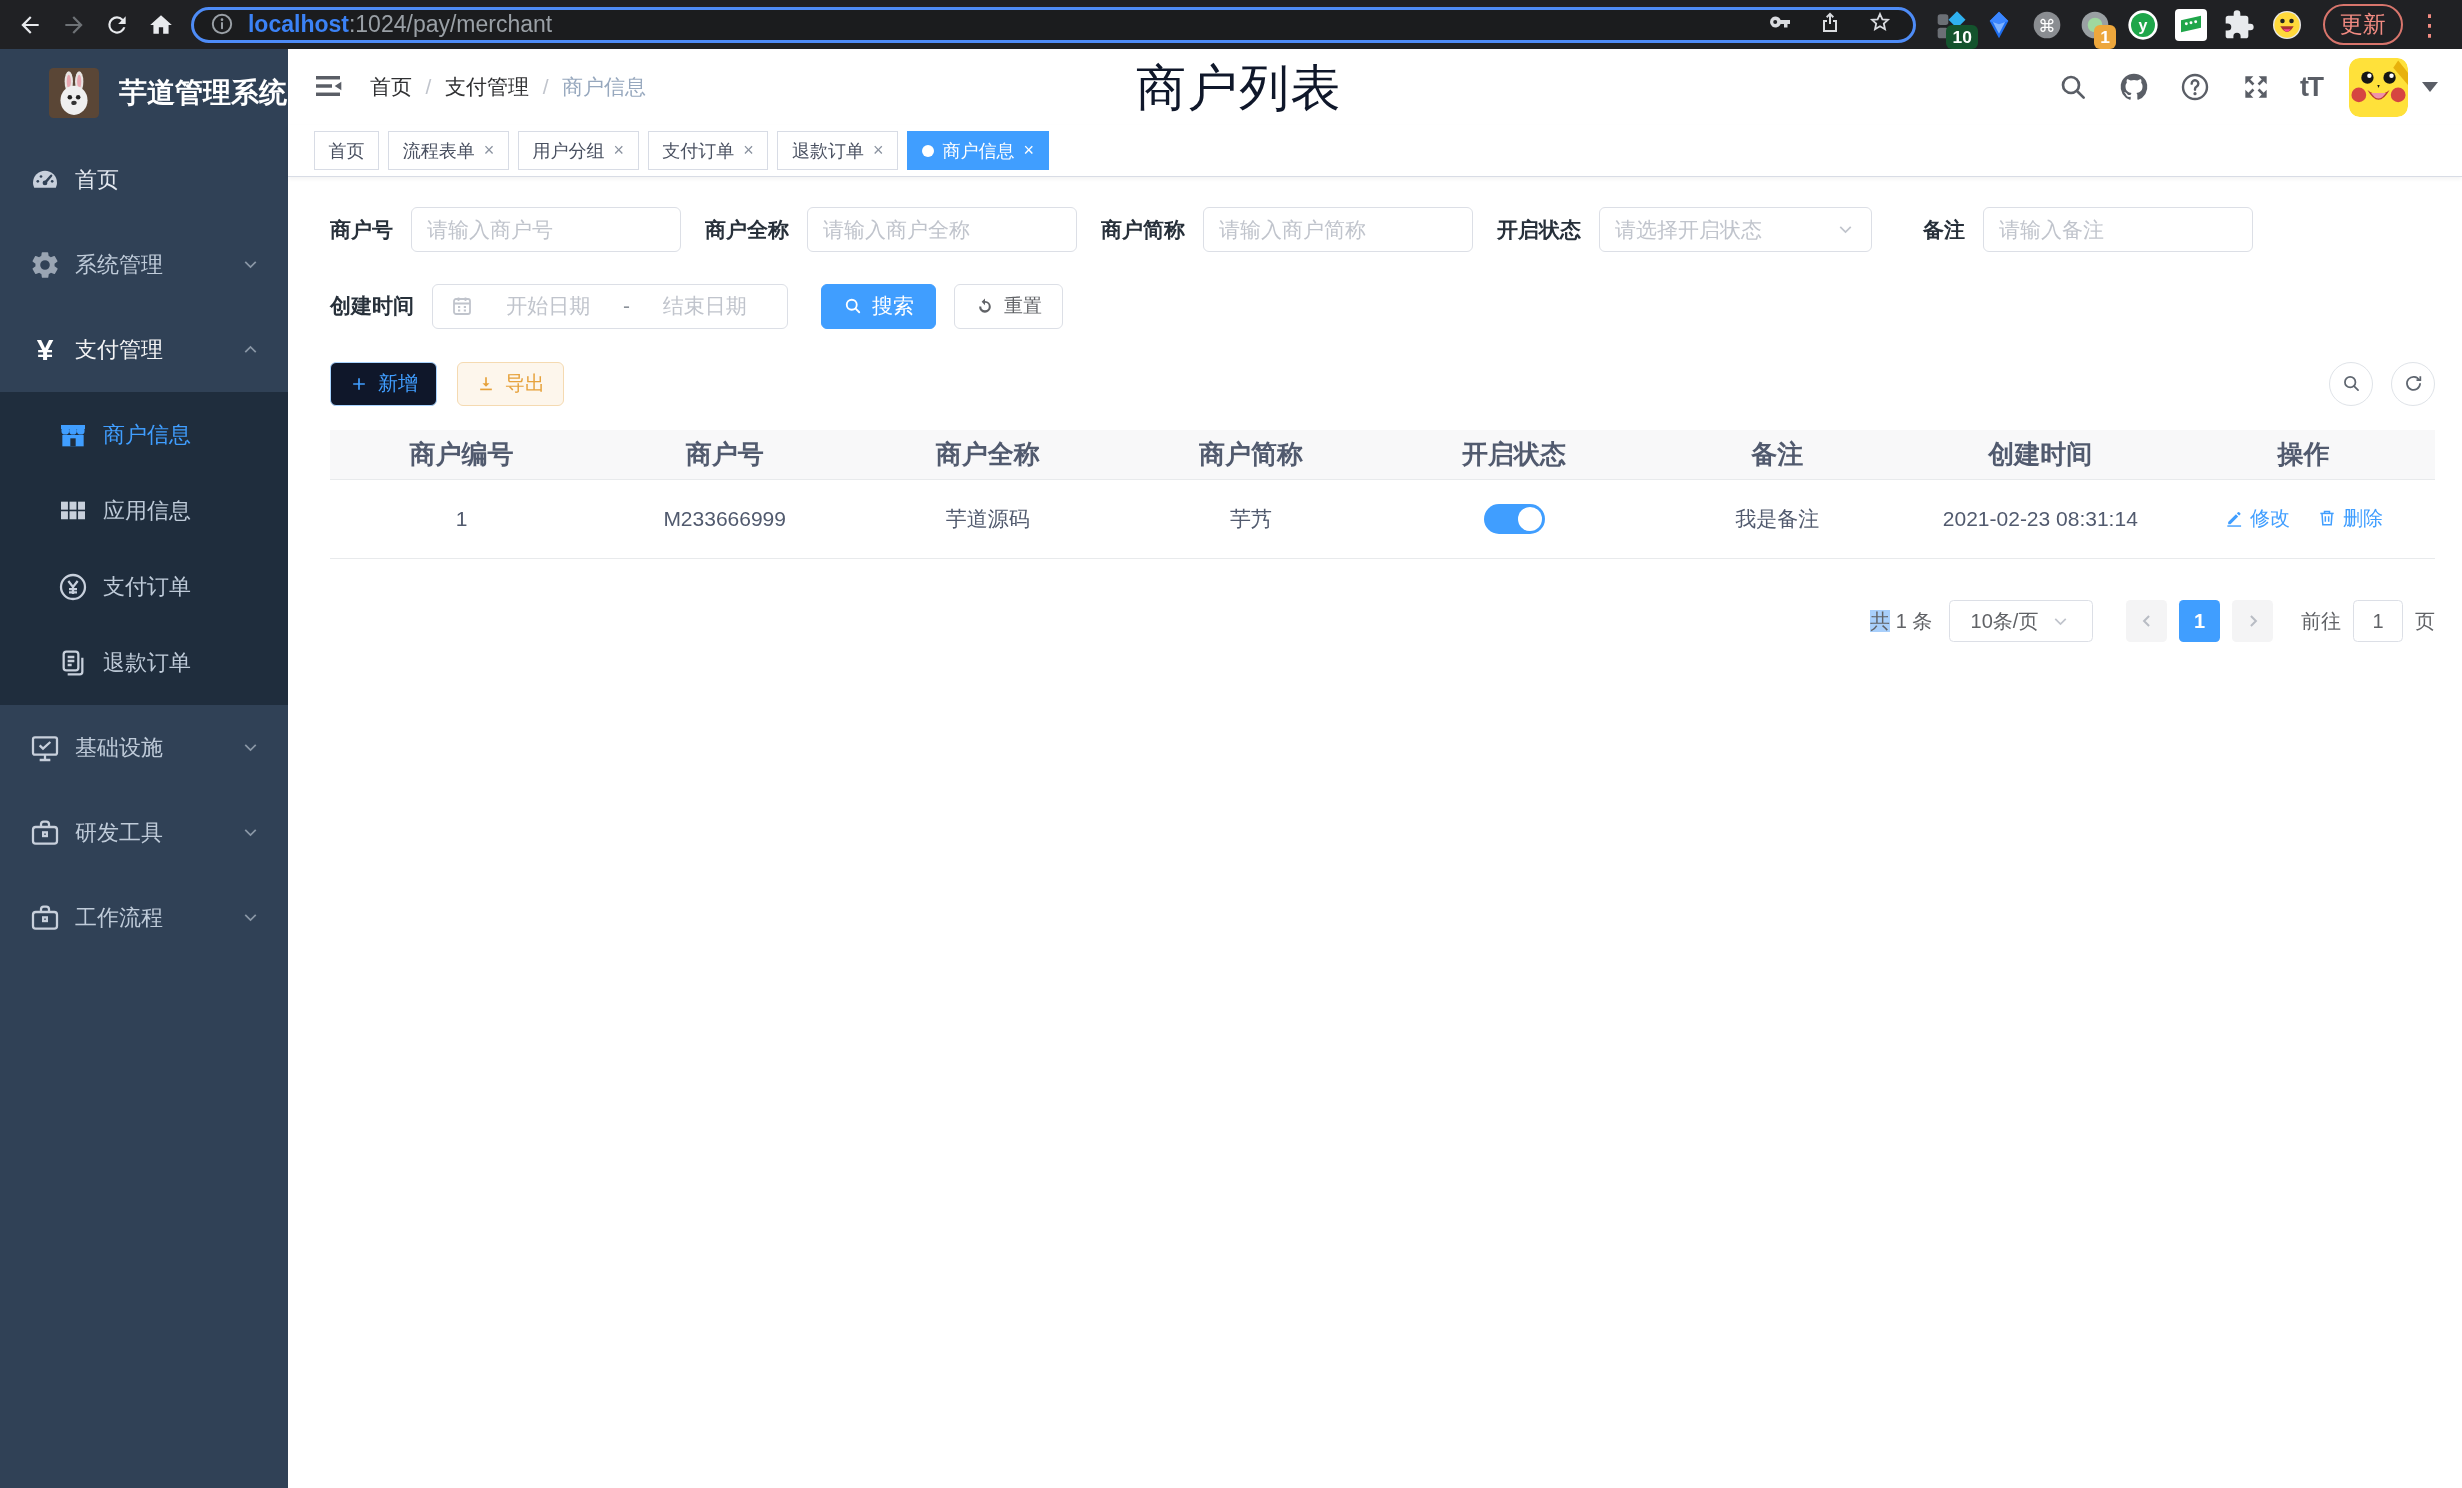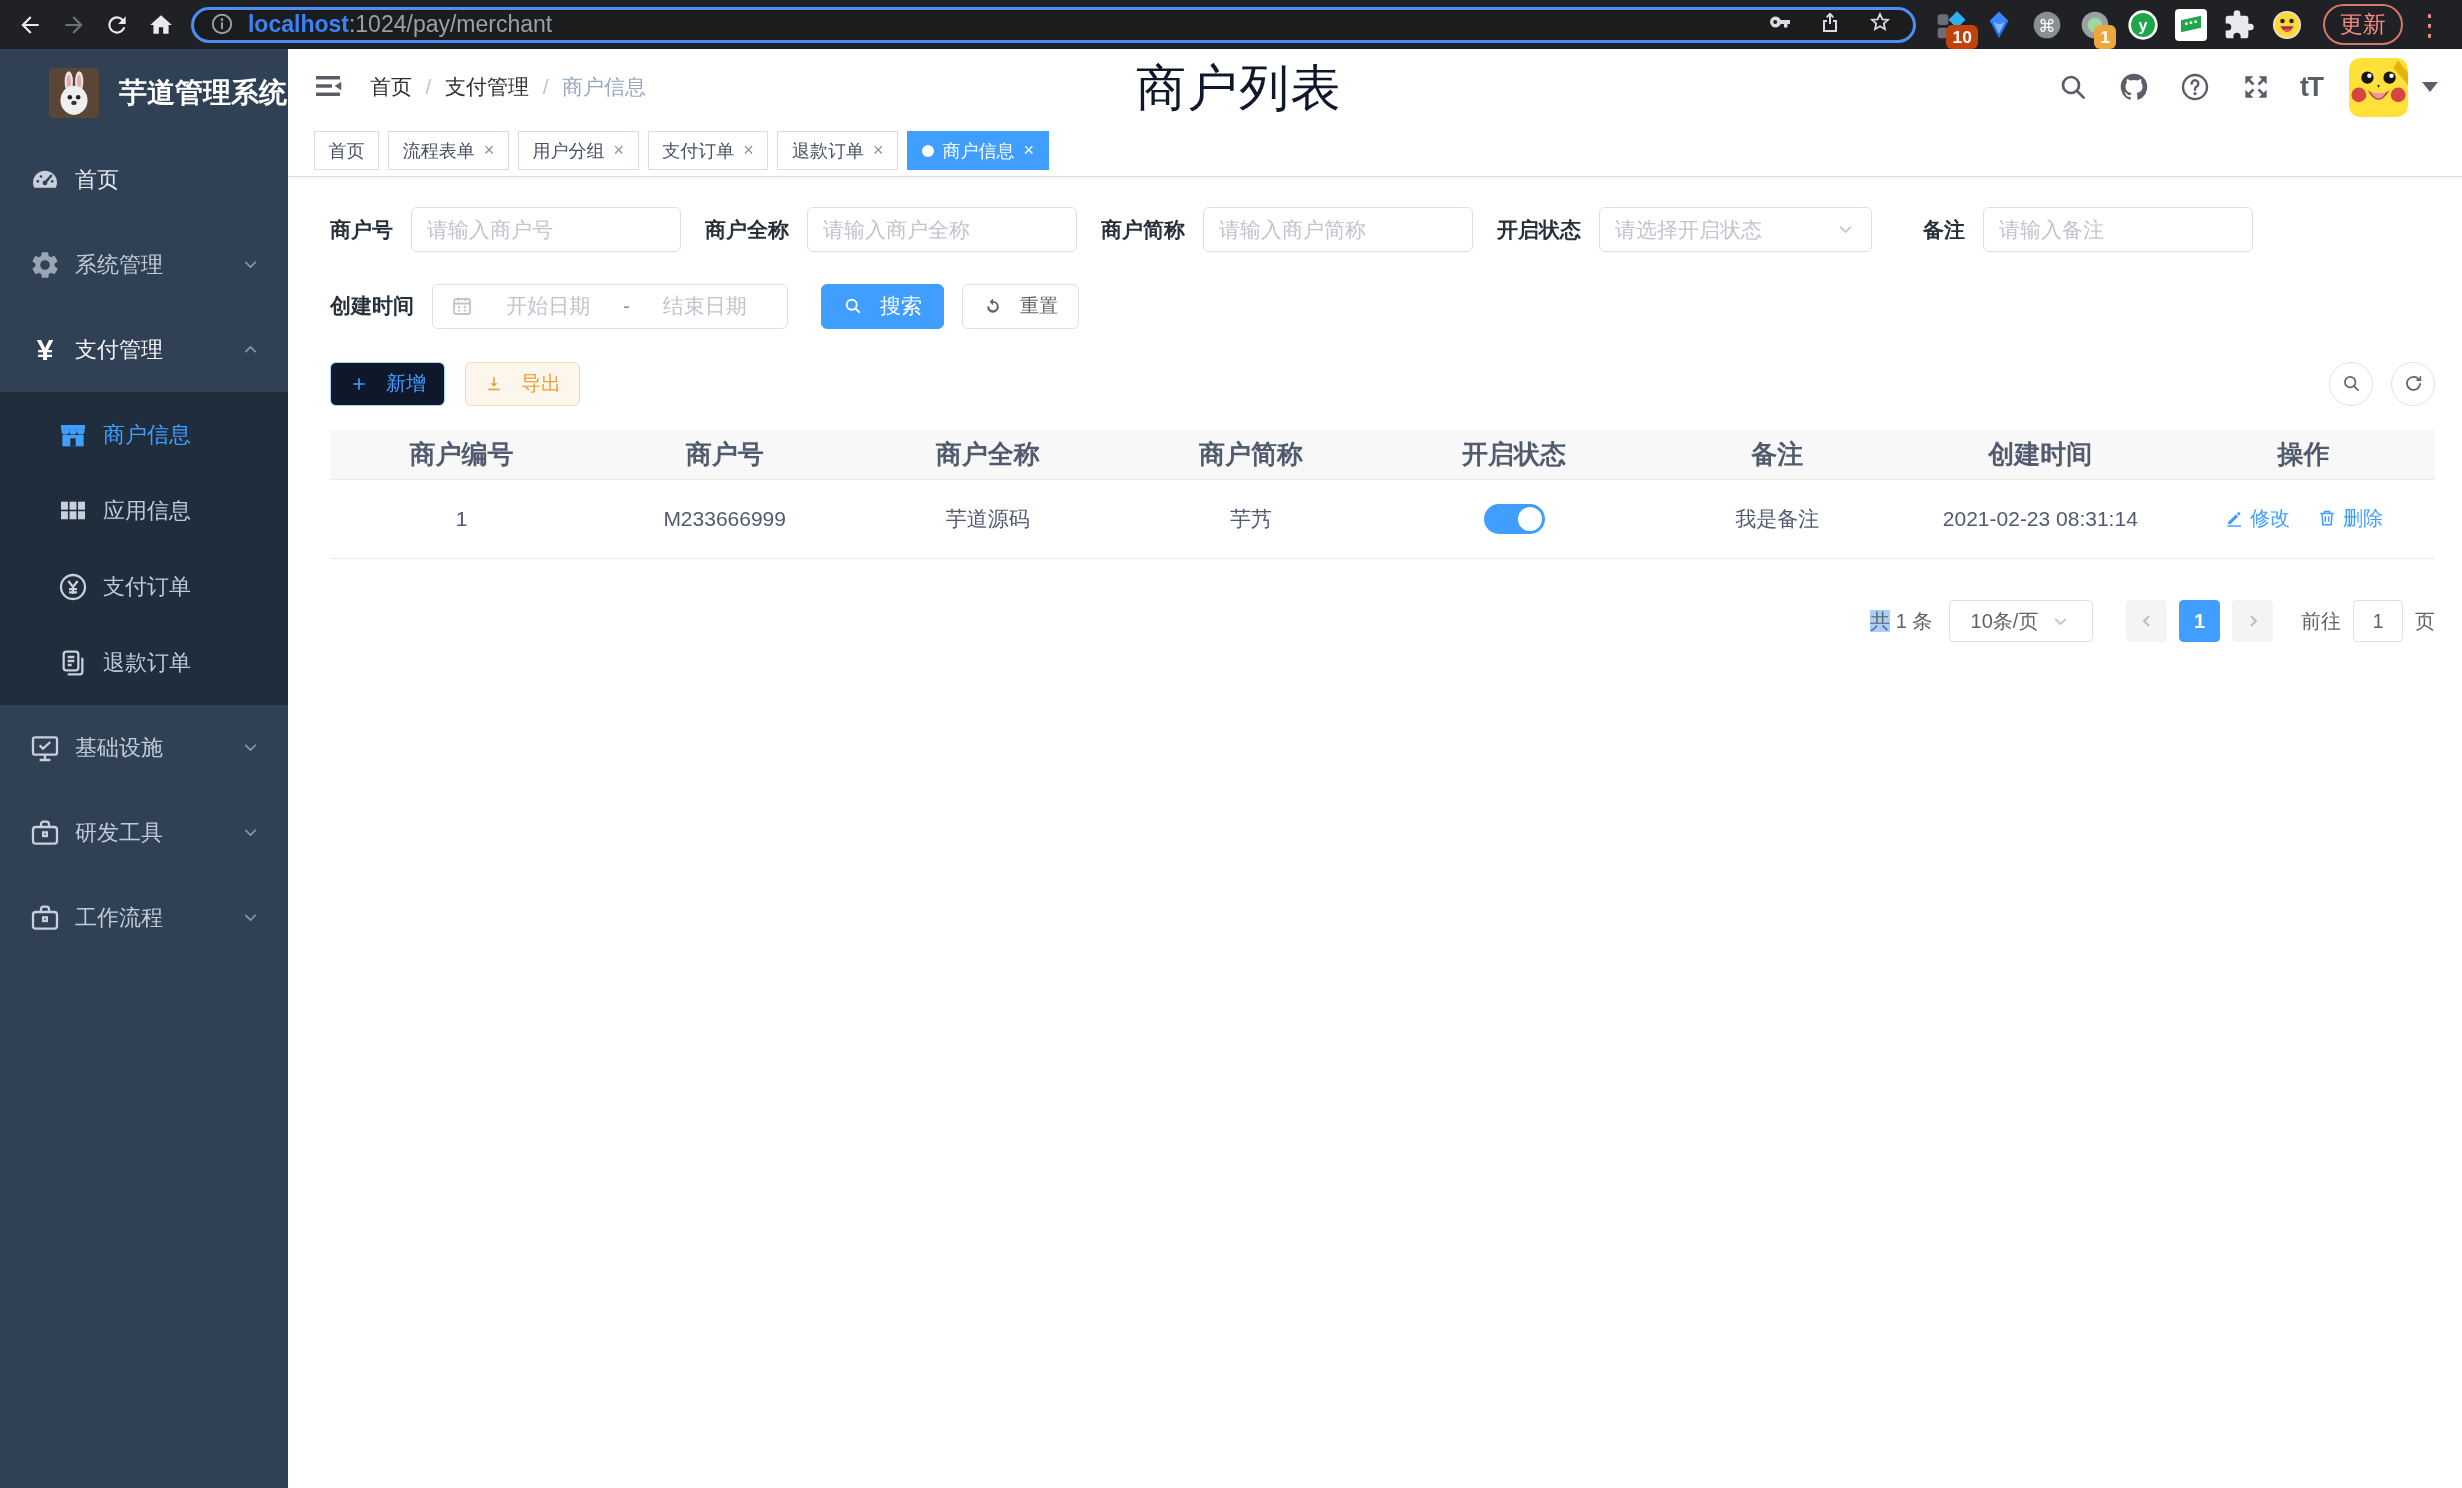--- a/index.html
+++ b/index.html
@@ -16,21 +16,21 @@
   .addr-info { width:27px; height:27px; color:#9aa0a6; margin-right:12px; flex:none; }
   .addr-info svg { width:26px; height:26px; }
   .url { font-size:23px; white-space:nowrap; overflow:hidden; }
   .url .host { color:#3b82f6; font-weight:700; }
   .url .rest { color:#9aa0a6; }
   .addr-sp { flex:1; }
   .addr-ic { width:30px; height:30px; color:#dadce0; margin-left:20px; flex:none; cursor:pointer; }
   .addr-ic svg { width:24px; height:24px; }
   .ext { width:36px; height:36px; position:relative; display:flex; align-items:center; justify-content:center; margin:0 6px; flex:none; cursor:pointer; }
   .ext svg { width:32px; height:32px; }
-  .badge { position:absolute; bottom:-6px; right:-9px; background:#c2410c; color:#fff; font-size:17.4px; font-weight:700; line-height:24px; padding:0 6px; border-radius:6px; }
+  .badge { position:absolute; bottom:-6px; right:-9px; background:#14532d; color:#fff; font-size:17.4px; font-weight:700; line-height:24px; padding:0 6px; border-radius:6px; }
   .badge.orange { background:#eda73c; right:-3px; }
   .upd { color:#f28b82; border:2.3px solid #d8756c; border-radius:24px; font-size:23px; padding:3px 15px; margin:0 7.6px 0 12px; white-space:nowrap; cursor:pointer; }
   .kebab { color:#f28b82; font-size:29px; margin:0 4.5px; cursor:pointer; }
 
   
   .app { display:flex; height:1440px; }
   .sidebar { width:288px; flex:none; background:#304156; color:#bfcbd9; overflow:hidden; }
   .logo { height:88px; display:flex; align-items:center; padding-left:49px; }
   .logo-img { width:50px; height:50px; border-radius:4.5px; overflow:hidden; flex:none; }
   .logo-img svg { width:50px; height:50px; }
@@ -81,21 +81,21 @@
   .tinput { width:270px; height:45px; border:1.5px solid #dcdfe6; border-radius:6px; padding:0 15px; font-size:21px; color:#606266; background:#fff; outline:none; font-family:inherit; }
   .tinput::placeholder { color:#c0c4cc; }
   .selectbox { width:273px; height:45px; border:1.5px solid #dcdfe6; border-radius:6px; display:flex; align-items:center; padding:0 15px; color:#c0c4cc; font-size:21px; cursor:pointer; background:#fff; }
   .selectbox .ph { flex:1; }
   .sel-caret { width:21px; height:21px; color:#c0c4cc; }
   .daterange { width:356px; height:45px; border:1.5px solid #dcdfe6; border-radius:6px; display:flex; align-items:center; padding:0 12px; color:#c0c4cc; font-size:21px; background:#fff; cursor:pointer; }
   .cal { width:24px; height:24px; color:#c0c4cc; margin:0 4.5px; flex:none; }
   .cal svg { width:24px; height:24px; }
   .drpart { flex:1; text-align:center; }
   .drsep { color:#8a9099; padding:0 4.5px; }
-  .btn { display:inline-flex; align-items:center; justify-content:center; border-radius:6px; cursor:pointer; font-family:inherit; white-space:nowrap;gap:8px; }
+  .btn { display:inline-flex; align-items:center; justify-content:center; border-radius:6px; cursor:pointer; font-family:inherit; white-space:nowrap; }
   .btn svg { width:20px; height:20px; margin-right:9px; }
   .btn-search { height:45px; padding:0 21px; background:#409eff; border:1.5px solid #409eff; color:#fff; font-size:21px; margin-left:9px; }
   .btn-reset { height:45px; padding:0 20px; background:#fff; border:1.5px solid #dcdfe6; color:#606266; font-size:19px; margin-left:18px; }
   .toolbar { display:flex; align-items:center; margin-top:3px; }
   .btn-add { height:44px; padding:0 18px; background:#0f172a; border:1.5px solid #a9d4ff; color:#409eff; font-size:20px; }
   .btn-export { height:44px; padding:0 18px; background:#fdf6ec; border:1.5px solid #f5dab1; color:#e6a23c; font-size:20px; margin-left:20px; }
   .tb-right { margin-left:auto; display:flex; align-items:center; }
   .circ { width:44px; height:44px; border-radius:50%; border:1.5px solid #dfe3e8; background:#fff; color:#5f6670; display:flex; align-items:center; justify-content:center; margin-left:18px; cursor:pointer; }
   .circ svg { width:21px; height:21px; }
 

